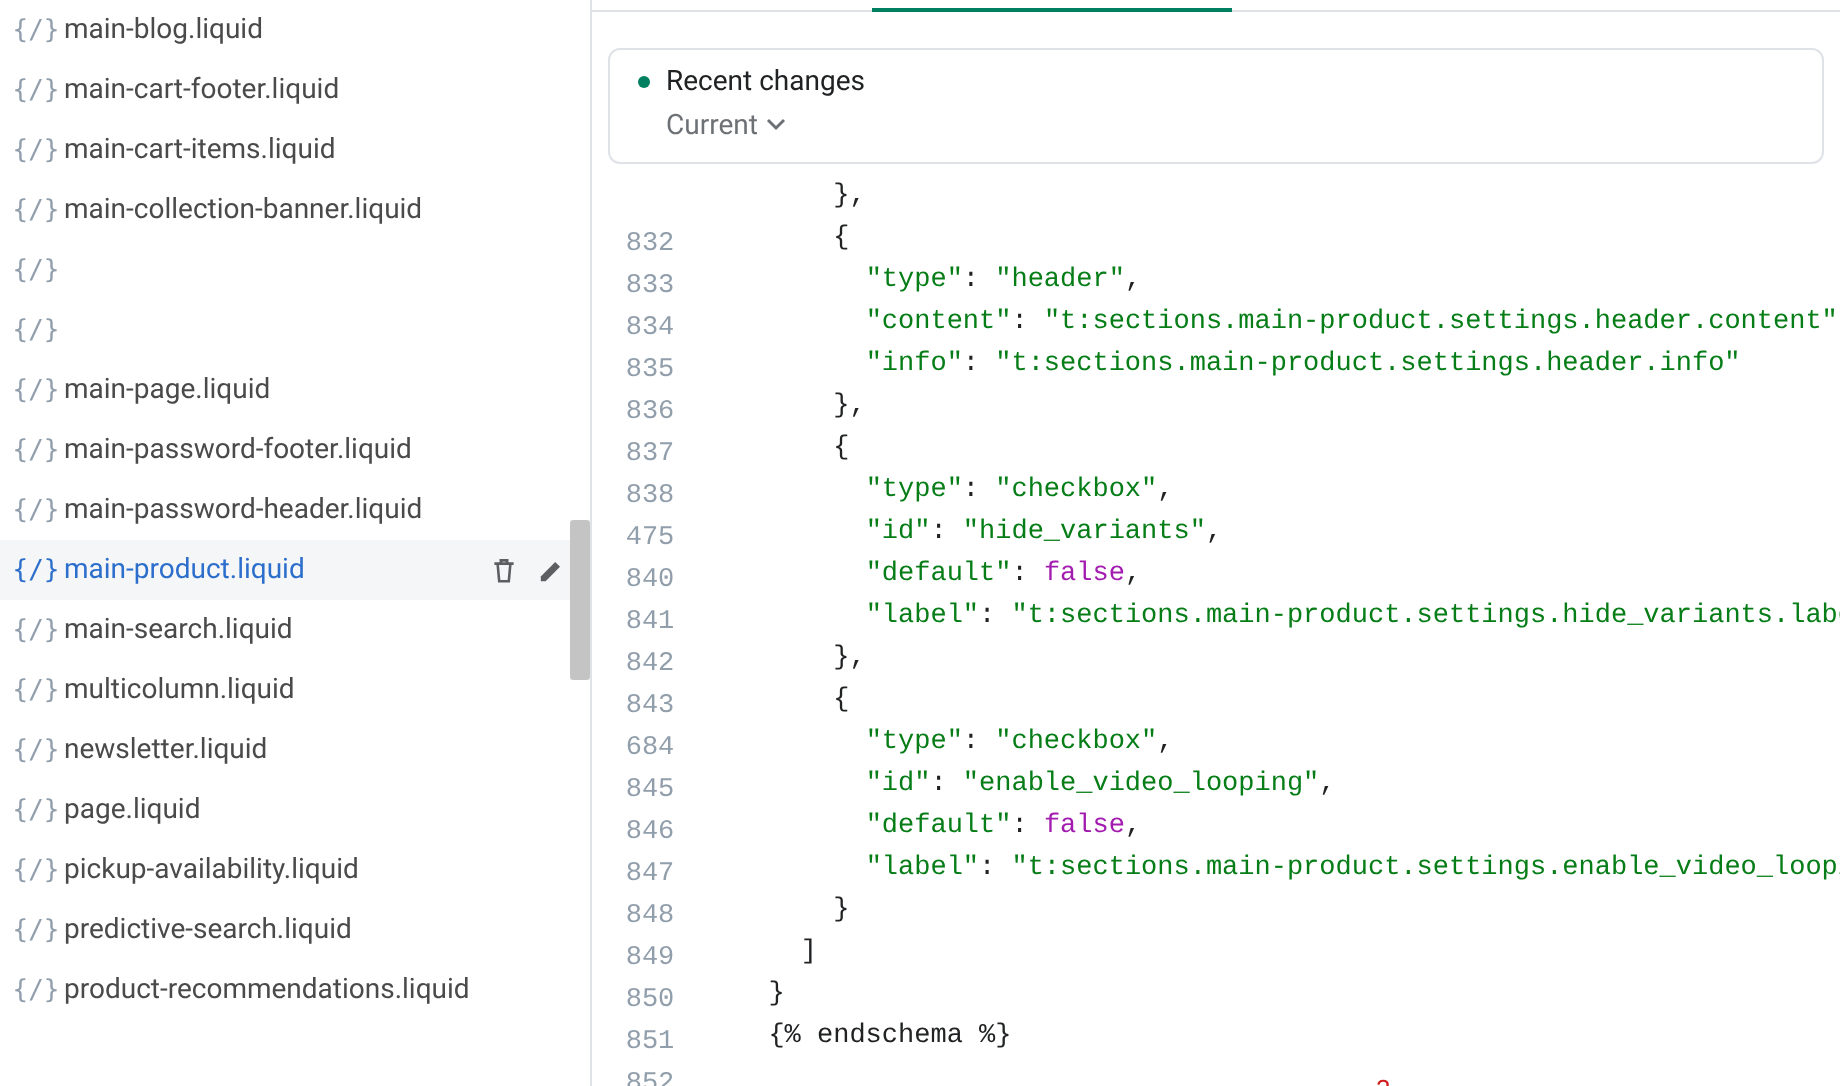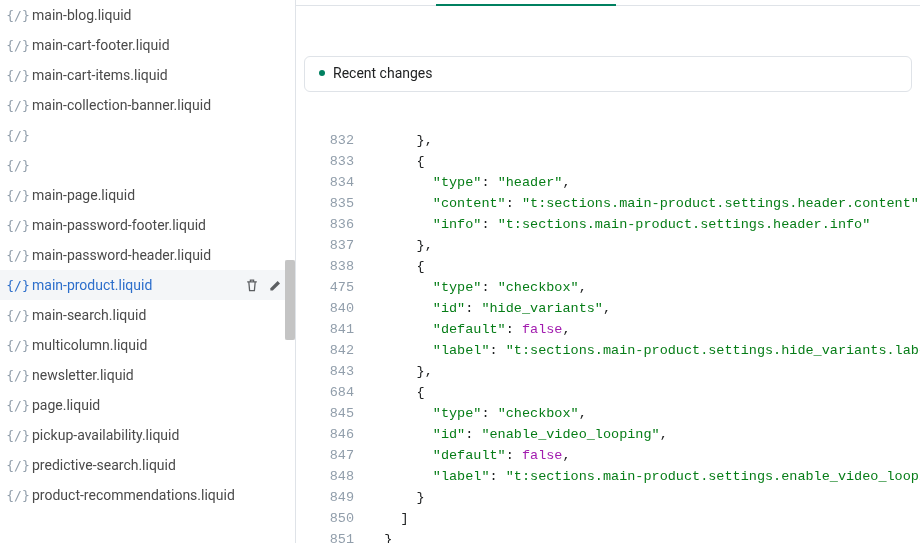--- a/index.html
+++ b/index.html
@@ -73,21 +73,20 @@
     height: 80px;
     background: #c4c4c4;
     border-radius: 2px;
   }
   .editor-pane {
     flex: 1;
     display: flex;
     flex-direction: column;
     min-width: 0;
     position: relative;
-    gap: 32px;
   }
   .tabs-border {
     height: 6px;
     border-bottom: 1px solid #dfe3e8;
     display: flex;
     padding-left: 140px;
   }
   .tab-underline {
     width: 180px;
     height: 2px;
@@ -115,24 +114,25 @@
     font-family: "SFMono-Regular", Consolas, "Liberation Mono", Menlo, monospace;
     font-size: 13.5px;
     line-height: 21px;
     overflow:hidden;
     margin-top: 6px;
     position:relative;
   }
   .gutter {
     width: 72px;
     flex-shrink:0;
-    text-align: right;
+    text-align: center;
     color: #919eab;
     padding-right: 14px;
     user-select:none;
+    margin-top:24px;
   }
   .gutter .ln { height:21px; }
   .code-lines { flex:1; min-width:0; position:relative; }
   .code-lines .line {
     height:21px;
     white-space: pre;
     color: #202223;
   }
   .tok-str { color: #067d17; }
   .tok-key { color: #067d17; }
@@ -237,20 +237,28 @@
 
 <div class="editor-pane">
   <div class="tabs-border">
     <div class="tab-underline"></div>
   </div>
 
   <div class="recent-bar">
     <div class="recent-row">
       <span class="dot"></span>
       <span>Recent changes</span>
+    </div>
+    <div class="current-row">
+      <span>Current</span>
+      <span>
+        <svg width="10" height="10" viewBox="0 0 10 10">
+            <path d="M1 3 L5 7 L9 3" fill="none" stroke="#6d7175" stroke-width="1.5"></path>
+          </svg>
+      </span>
     </div>
   </div>
 
   <div class="code-area">
     <div class="gutter" id="gutter">
         <div class="ln">832</div>
         <div class="ln">833</div>
         <div class="ln">834</div>
         <div class="ln">835</div>
         <div class="ln">836</div>

